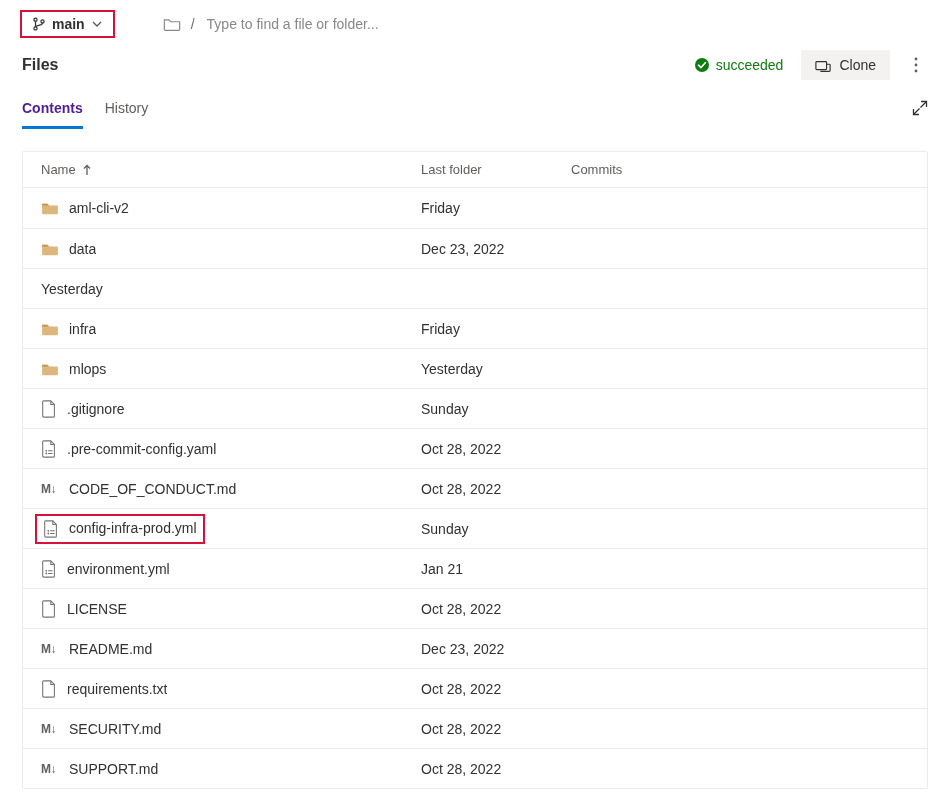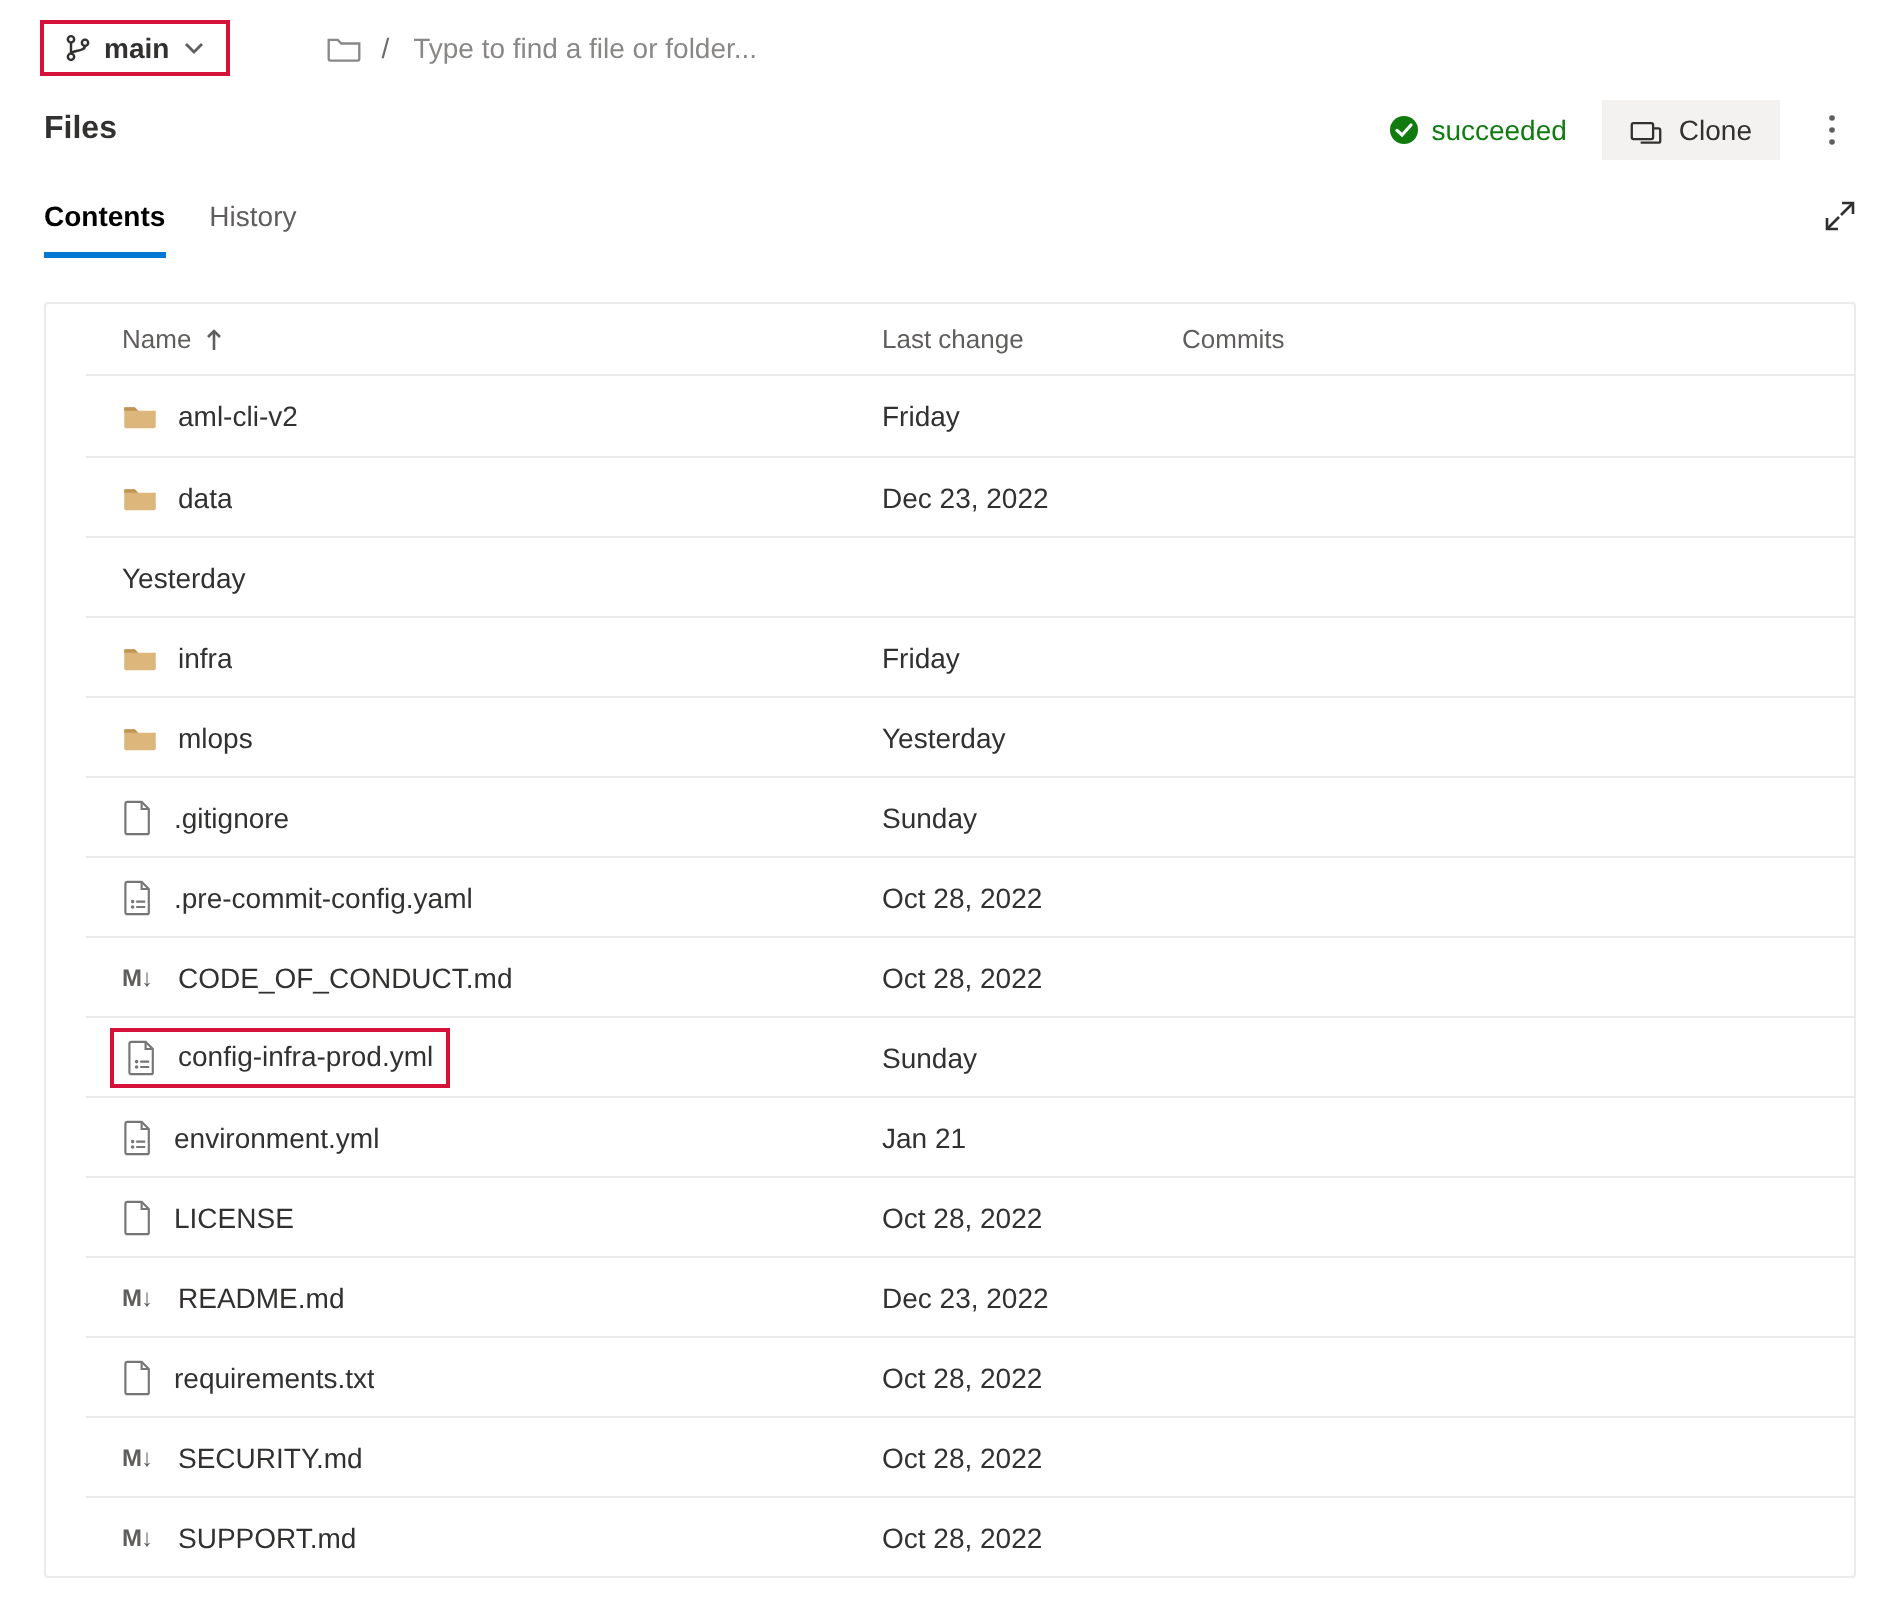--- a/index.html
+++ b/index.html
@@ -88,35 +88,34 @@
     padding: 12px 22px 0 22px;
   }
   .tab {
     padding: 4px 0 10px 0;
     margin-right: 22px;
     cursor: pointer;
     color: #605e5c;
     border-bottom: 3px solid transparent;
   }
   .tab.active {
-    color: #000000;
+    color: #4c1d95;
     font-weight: 600;
     border-bottom-color: #0078d4;
   }
   .tabs-spacer { flex: 1; }
   .fullscreen {
     cursor: pointer;
     color: #323130;
     padding-bottom: 6px;
   }
   .table-wrap {
     margin: 22px 22px 8px 22px;
     border: 1px solid #edebe9;
     border-radius: 2px;
-    padding-left: 20px;
   }
   .thead, .trow {
     display: grid;
     grid-template-columns: 380px 150px 1fr;
     align-items: center;
   }
   .thead {
     padding: 10px 18px;
     color: #605e5c;
     font-size: 13px;
@@ -234,21 +233,21 @@
 
 <div class="table-wrap">
   <div class="thead">
     <div class="name-hd">
       <span>Name</span>
       <svg width="10" height="12" viewBox="0 0 10 12" fill="none" stroke="#605e5c" stroke-width="1.3">
         <path d="M5 11 V1.5"></path>
           <path d="M2 4.5 L5 1.5 L8 4.5"></path>
       </svg>
     </div>
-    <div>Last change</div>
+    <div>Last folder</div>
     <div>Commits</div>
   </div>
   <div id="tbody">
       <div class="trow">
         <div class="name-cell">
   <svg class="icon-folder" viewBox="0 0 20 16">
     <path d="M1 3 h6 l2 2 h10 v9 a1 1 0 0 1 -1 1 H2 a1 1 0 0 1 -1 -1 z" fill="#dcb67a"></path>
     <path d="M1 3 h6 l2 2 H1 z" fill="#c09553"></path>
   </svg>
 <span class="fname">aml-cli-v2</span>

